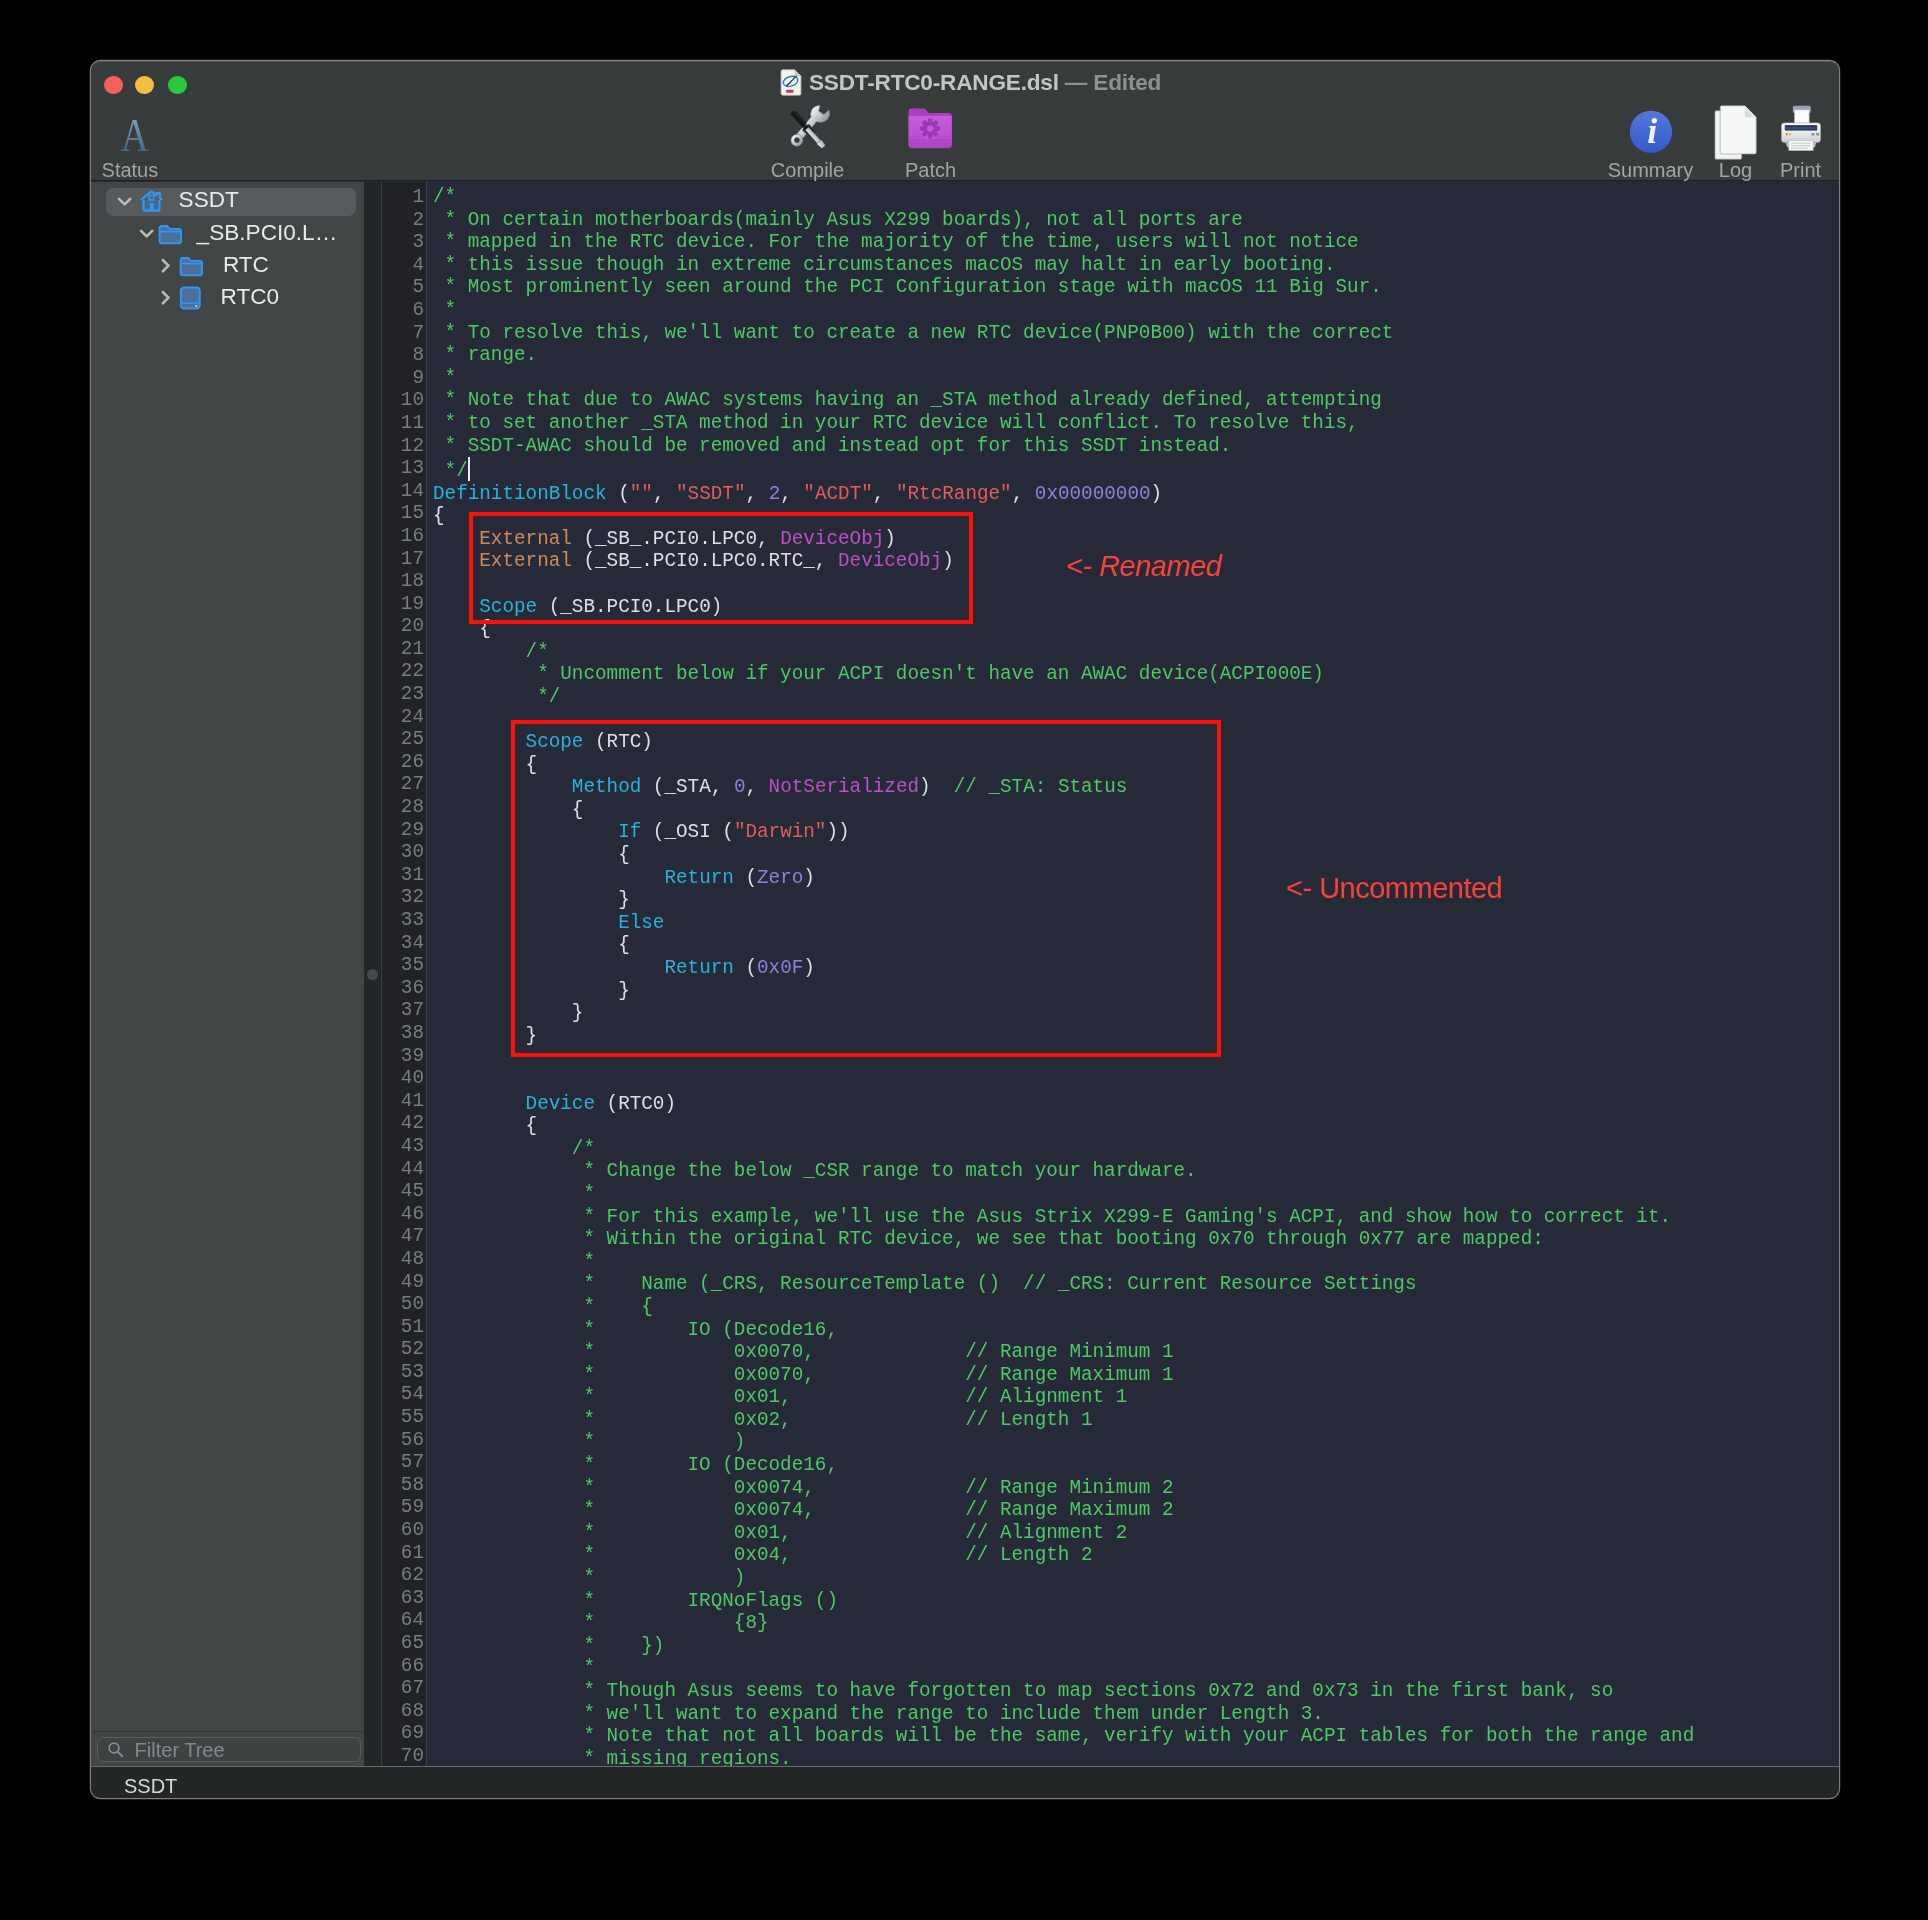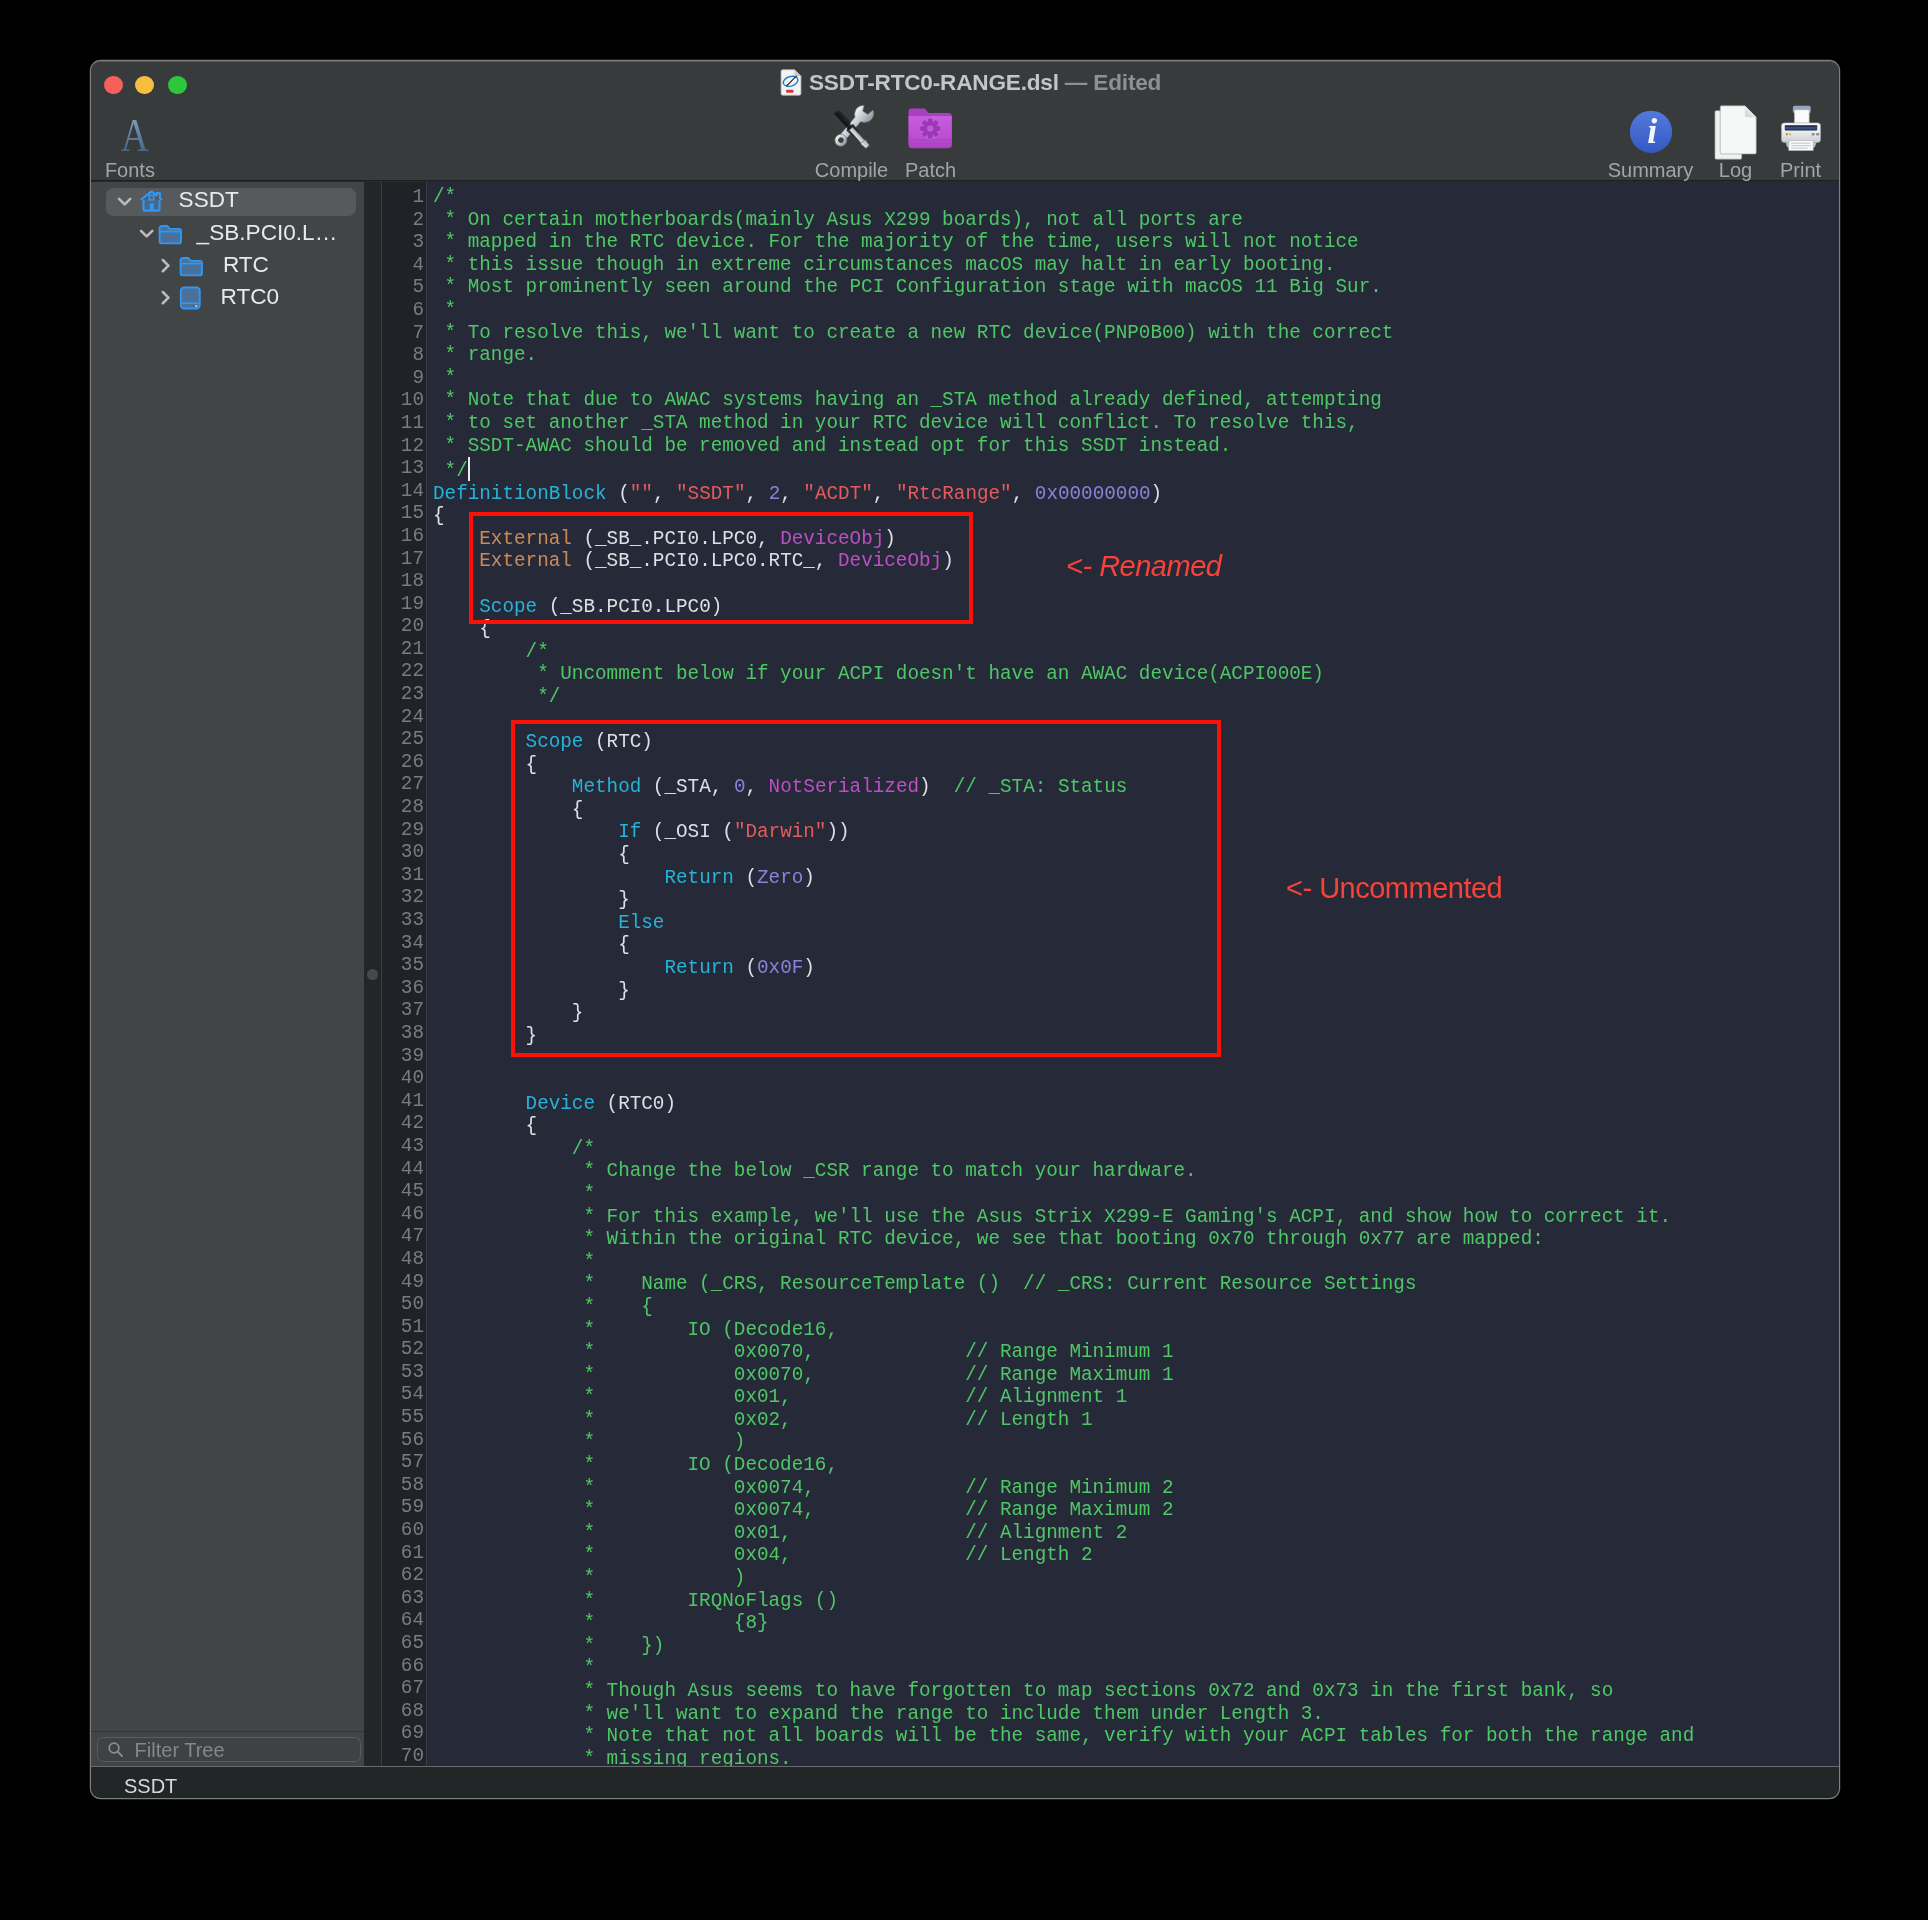--- a/index.html
+++ b/index.html
@@ -78,23 +78,23 @@
         <span class="ic"><svg width="52" height="52" viewBox="0 0 64 64">
 <defs>
               <linearGradient id="fg" x1="0" y1="0" x2="0" y2="1">
 <stop offset="0" stop-color="#97adc6"></stop>
                 <stop offset="0.5" stop-color="#60809f"></stop>
                 <stop offset="1" stop-color="#3a5a7e"></stop>
               </linearGradient>
             </defs>
 <text transform="translate(38,56) scale(0.84,1)" font-family="Liberation Serif" font-size="57" text-anchor="middle" fill="url(#fg)">A</text>
 </svg></span>
-        <span class="lab">Fonts</span>
-      </div>
-    <div class="tbitem" id="tb-compile" style="left:716px;width:89px;">
+        <span class="lab">Status</span>
+      </div>
+    <div class="tbitem" id="tb-compile" style="left:672px;width:89px;">
         <span class="ic"><svg width="50" height="52" viewBox="0 0 62 64">
 <defs>
 <linearGradient id="wg" x1="0" y1="0" x2="1" y2="0">
 <stop offset="0" stop-color="#f2f5f7"></stop>
                 <stop offset="0.5" stop-color="#c3cad0"></stop>
                 <stop offset="1" stop-color="#8e979e"></stop>
               </linearGradient>
 <linearGradient id="sg2" x1="0" y1="0" x2="1" y2="0">
 <stop offset="0" stop-color="#e9edf0"></stop>
                 <stop offset="1" stop-color="#a7aeb4"></stop>

